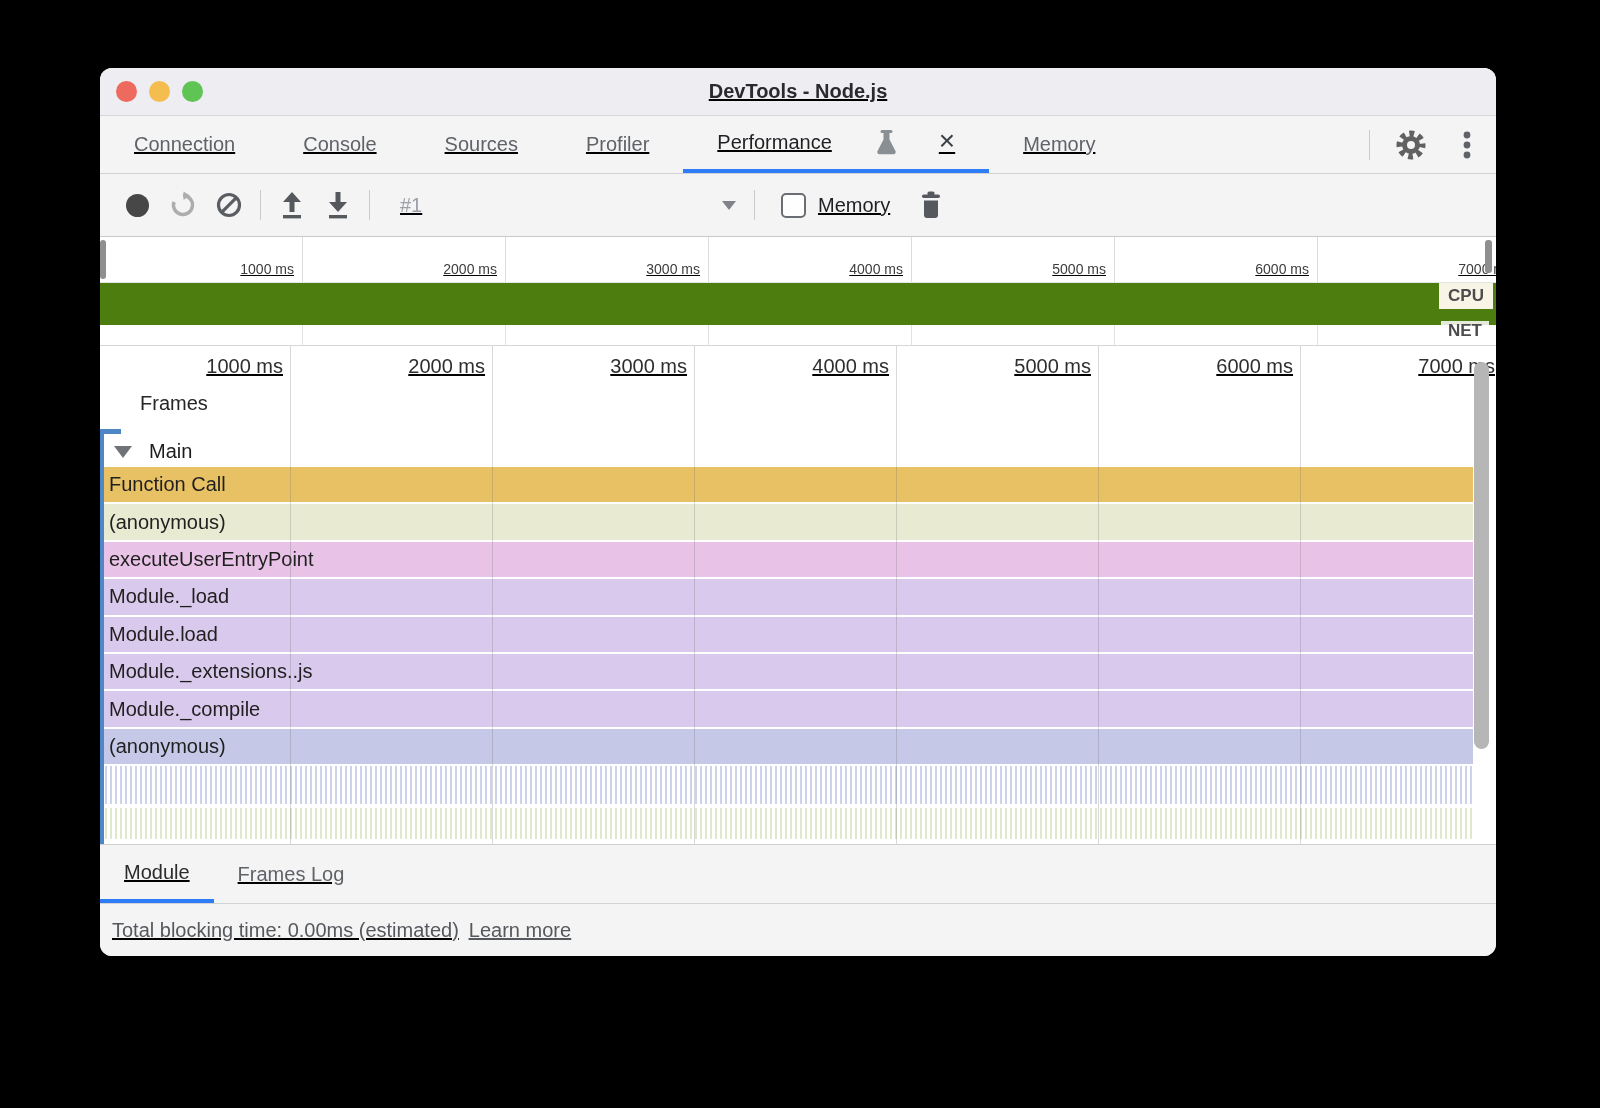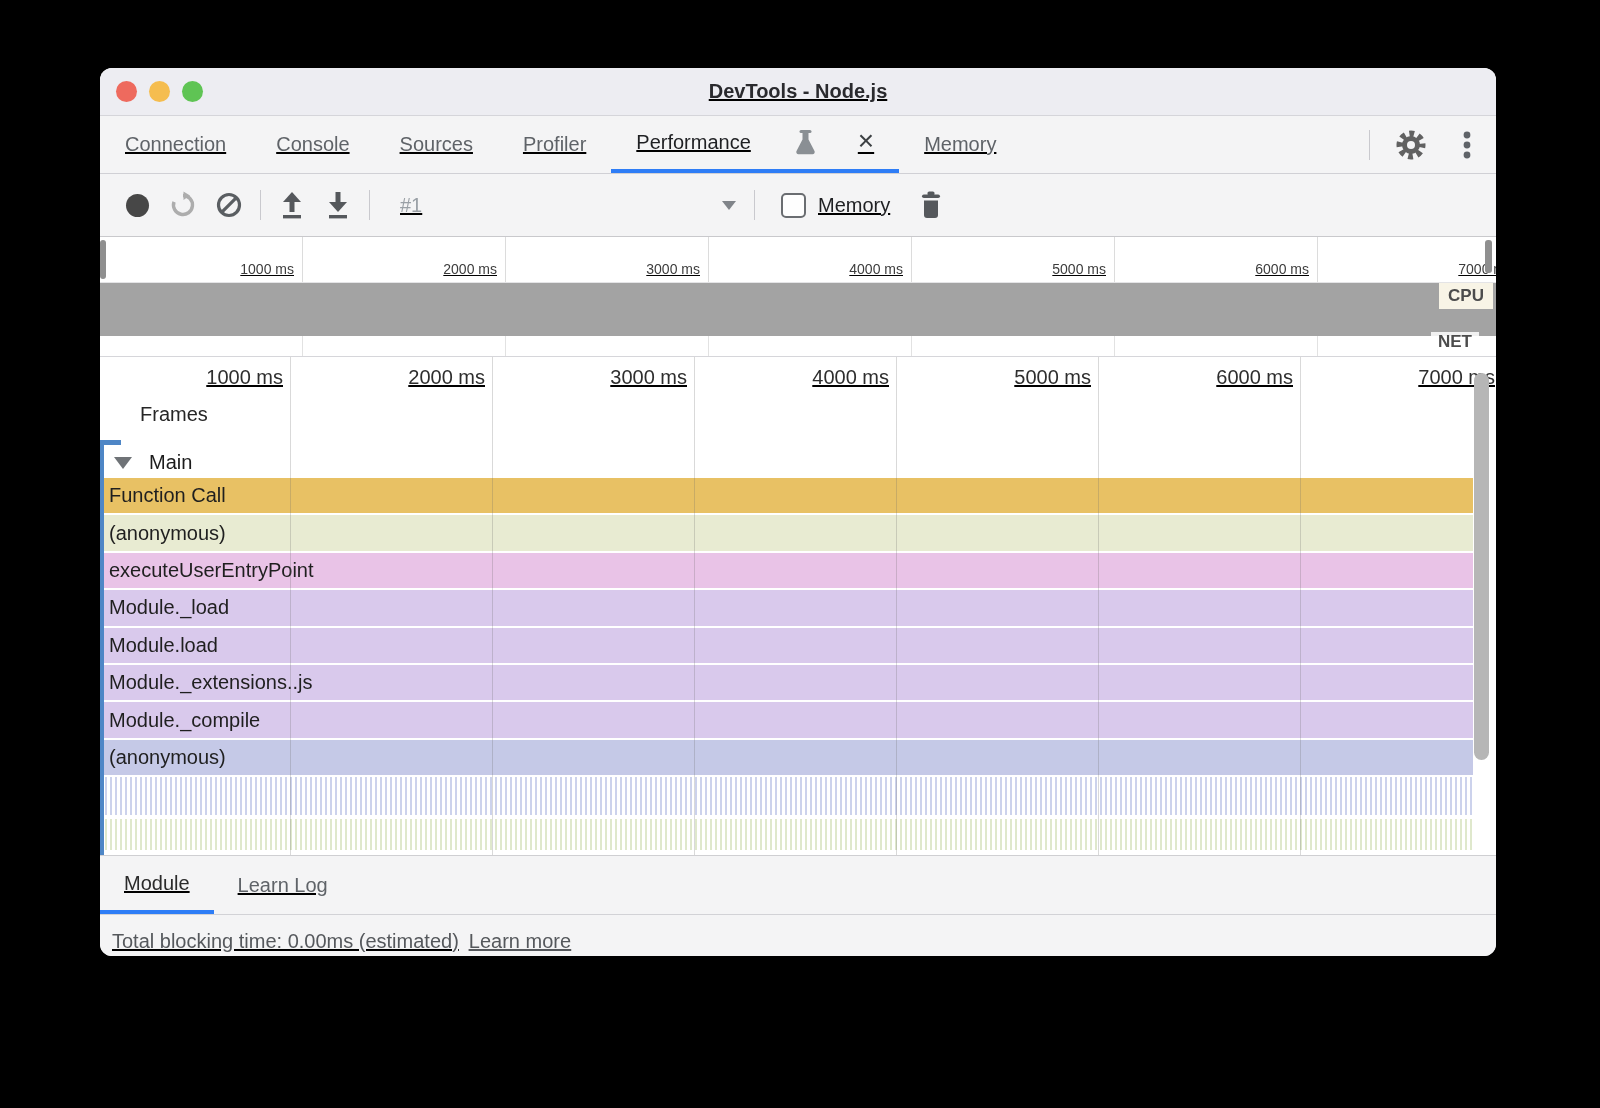--- a/index.html
+++ b/index.html
@@ -12,21 +12,21 @@
   .titlebar{height:47px;background:#ededf2;border-bottom:1px solid #d5d5da;
             position:relative;display:flex;align-items:center;justify-content:center;}
   .traffic{position:absolute;left:16px;top:13px;display:flex;gap:12px;}
   .light{width:21px;height:21px;border-radius:50%;}
   .light.red{background:#ee6a5e;}.light.yellow{background:#f5bd4f;}.light.green{background:#5fc454;}
   .title{font-size:20px;font-weight:bold;color:#2a2a2e;}
 
   
   .tabbar{height:57px;background:#f4f4f5;display:flex;align-items:stretch;
           border-bottom:1px solid #d0d0d5;}
-  .tab{display:flex;align-items:center;padding:0 25px;font-size:20px;color:#5f6368;
+  .tab{display:flex;align-items:center;padding:0 34px;font-size:20px;color:#5f6368;
        box-sizing:border-box;cursor:default;}
   .tab.active{color:#1f2023;border-bottom:4px solid #2e7df6;gap:28px;}
   .flask{margin-left:14px;display:inline-flex;}
   .tabclose{margin-left:12px;font-size:28px;color:#3c4043;line-height:1;margin-top:-3px;}
   .tab-actions{margin-left:auto;display:flex;align-items:center;padding-right:24px;}
   .vsep{width:1px;height:30px;background:#c9c9ce;}
   .gear{margin-left:24px;display:inline-flex;}
   .kebab{margin-left:34px;display:inline-flex;}
 
   
@@ -49,27 +49,27 @@
   .ov-ruler{height:46px;position:relative;display:flex;align-items:flex-end;
             padding-bottom:5px;box-sizing:border-box;border-bottom:1px solid #e4e4e6;
             background-image:linear-gradient(to right,#dcdcdc 1px,transparent 1px);
             background-size:203px 100%;background-position:202px 0;overflow:hidden;}
   .ov-ruler .tick{flex:none;width:203px;text-align:right;padding-right:8px;
                   font-size:14px;color:#3c3c3c;box-sizing:border-box;}
   .ov-ruler .tick:first-child{width:202px;}
   .ov-handle{position:absolute;background:#8f8f8f;border-radius:3px;z-index:4;}
   .ov-handle.left{left:0;top:3px;width:6px;height:39px;}
   .ov-handle.right{right:4px;top:3px;width:7px;height:33px;}
-  .cpu-band{height:53px;background:#a3a3a3;position:relative;}
+  .cpu-band{height:42px;background:#4d7c0f;position:relative;}
   .cpu-label{position:absolute;right:3px;top:0;background:#f8f4e6;padding:0 9px;
              font-weight:bold;font-size:17px;color:#4c4c4c;line-height:26px;}
   .net-row{height:20px;background:#fff;position:relative;border-bottom:1px solid #d6d6da;
            background-image:linear-gradient(to right,#e2e2e2 1px,transparent 1px);
            background-size:203px 100%;background-position:202px 0;}
-  .net-label{position:absolute;right:17px;top:-4px;font-weight:bold;font-size:17px;
+  .net-label{position:absolute;right:7px;top:-4px;font-weight:bold;font-size:17px;
              color:#4c4c4c;background:rgba(255,255,255,.85);padding:0 7px;}
 
   
   .flame{position:relative;height:498px;background:#fff;overflow:hidden;}
   .gridlines{position:absolute;top:0;bottom:0;left:0;width:1373px;pointer-events:none;z-index:3;
              background-image:linear-gradient(to right,rgba(105,105,105,.25) 1px,transparent 1px);
              background-size:202px 100%;background-position:190px 0;}
   .ruler2{display:flex;align-items:flex-end;height:38px;padding-bottom:6px;box-sizing:border-box;
           position:relative;z-index:1;}
   .ruler2 .tick{flex:none;width:202px;text-align:right;padding-right:7px;font-size:20px;
@@ -288,21 +288,21 @@
     </div>
 
     <div class="scroll-thumb"></div>
   </div>
 
   <div class="bottom-tabbar">
     <div class="btab active">
       <span>Module</span>
     </div>
     <div class="btab">
-      <span>Learn Log</span>
+      <span>Frames Log</span>
     </div>
   </div>
 
   <div class="infobar">
     <span>Total blocking time: 0.00ms (estimated)</span>
     <span class="learn-more">Learn more</span>
   </div>
 
 </div>
 

